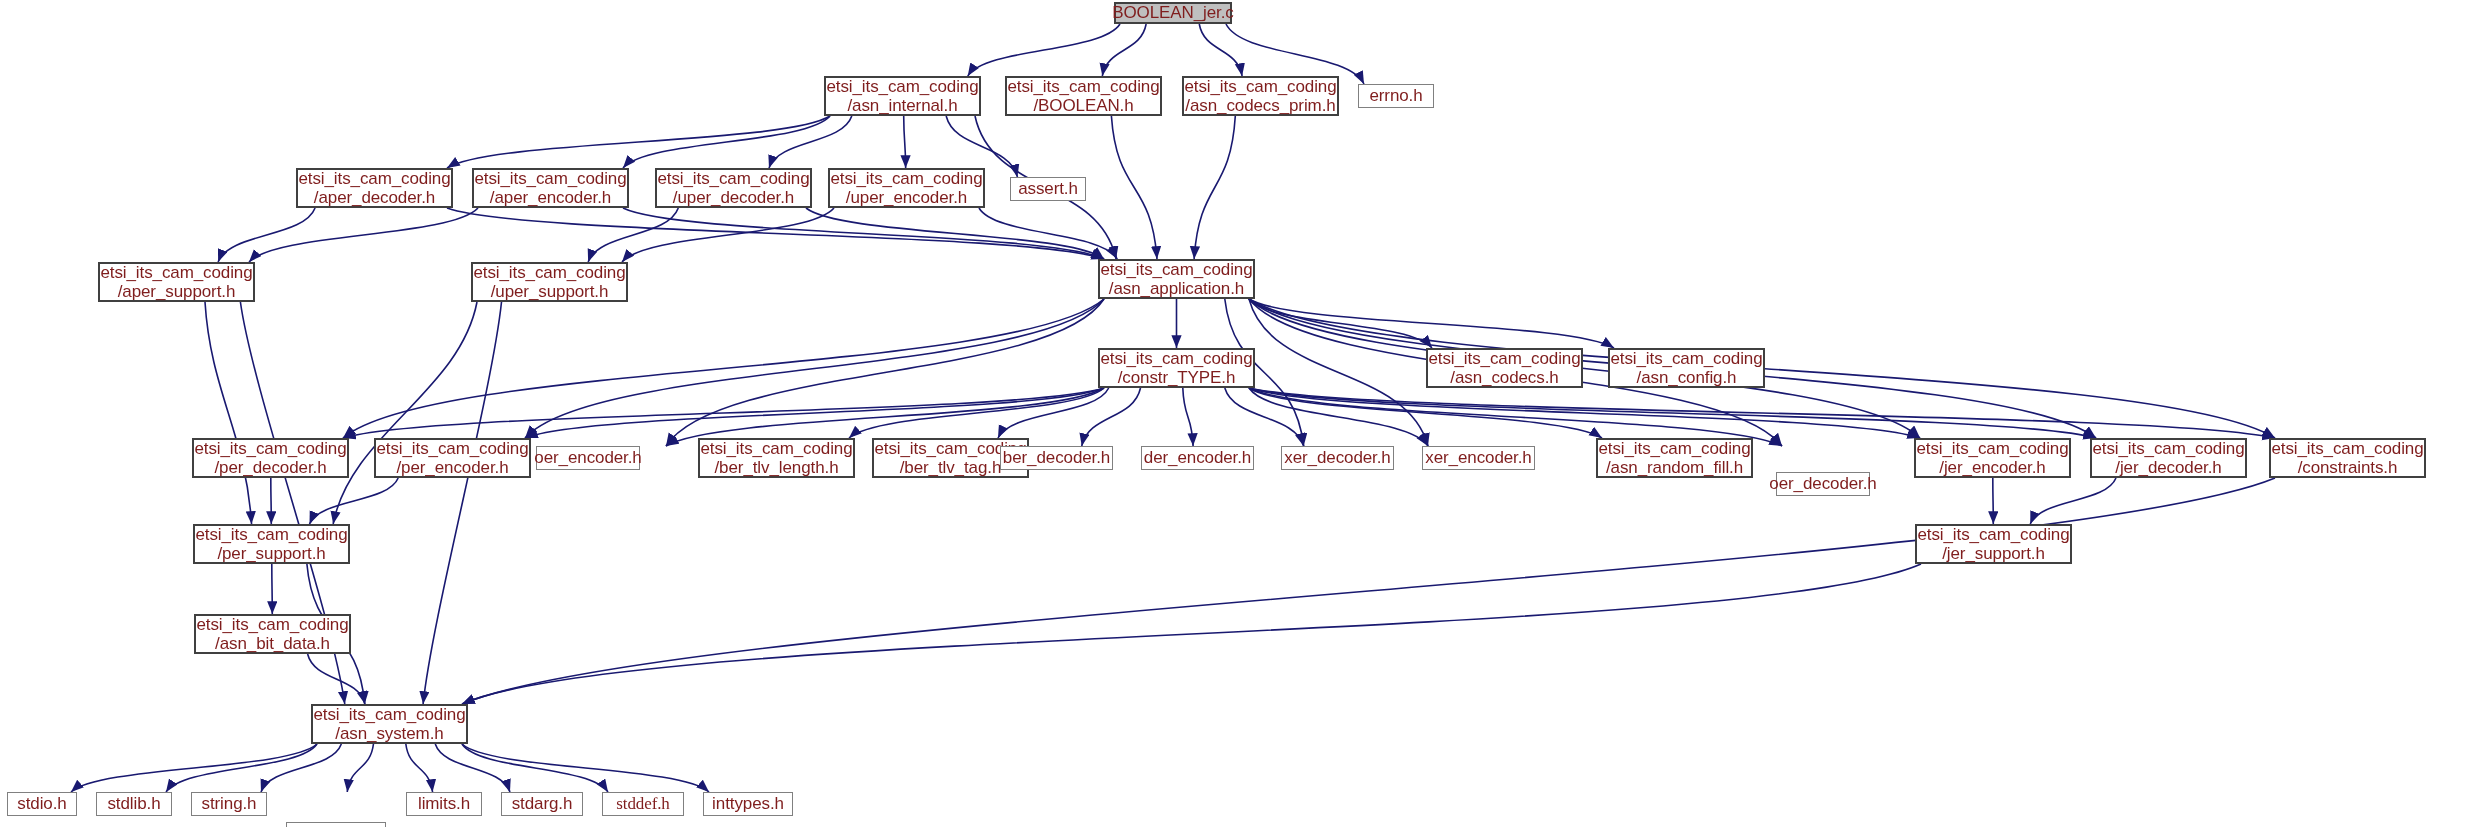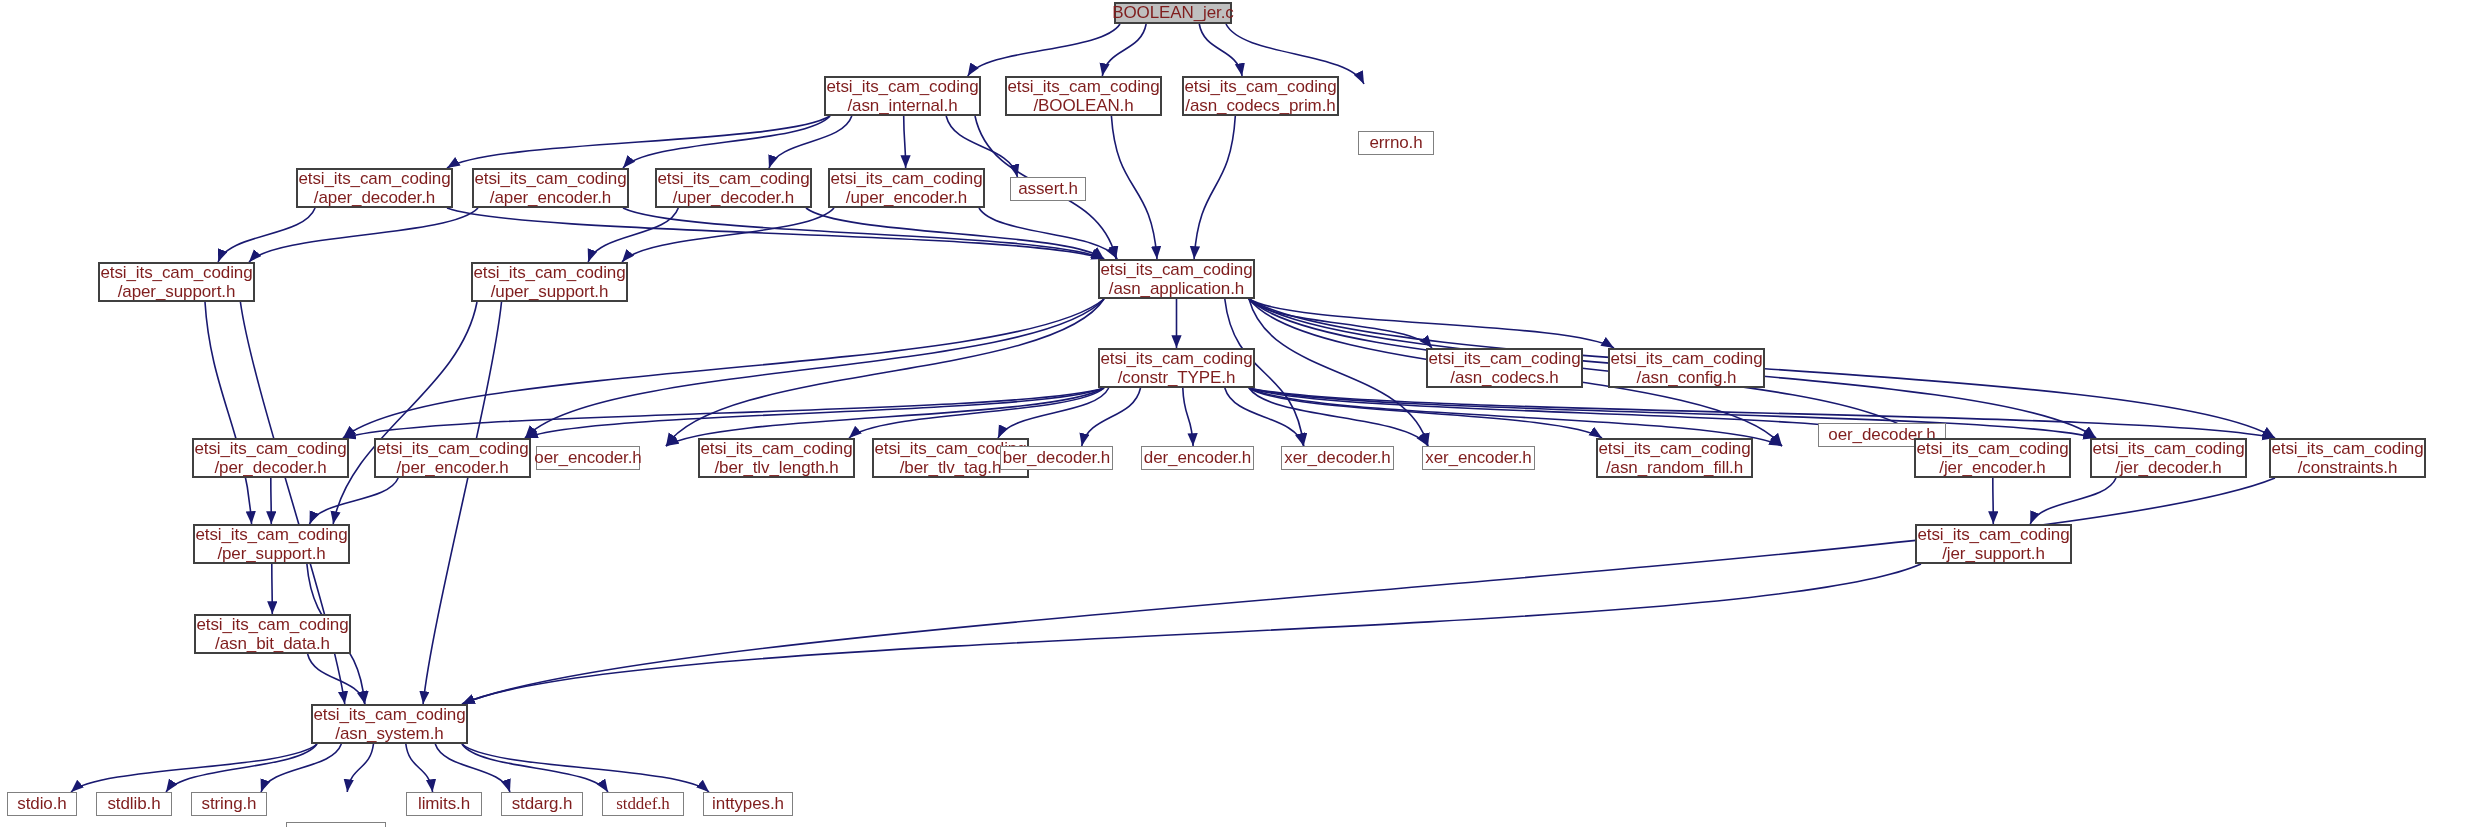--- a/index.html
+++ b/index.html
@@ -130,21 +130,21 @@
       </g>
   </svg>
   <div id="node-layer">
       <div class="node root" style="left: 1114px; top: 2px; width: 118px; height: 22px;">BOOLEAN_jer.c</div>
       <div class="node dark" style="left: 824px; top: 76px; width: 157px; height: 40px;">etsi_its_cam_coding
 /asn_internal.h</div>
       <div class="node dark" style="left: 1005px; top: 76px; width: 157px; height: 40px;">etsi_its_cam_coding
 /BOOLEAN.h</div>
       <div class="node dark" style="left: 1182px; top: 76px; width: 157px; height: 40px;">etsi_its_cam_coding
 /asn_codecs_prim.h</div>
-      <div class="node light" style="left: 1358px; top: 84px; width: 76px; height: 24px; margin-top: 47px;">errno.h</div>
+      <div class="node light" style="left: 1358px; top: 84px; width: 76px; height: 24px;">errno.h</div>
       <div class="node dark" style="left: 296px; top: 168px; width: 157px; height: 40px;">etsi_its_cam_coding
 /aper_decoder.h</div>
       <div class="node dark" style="left: 472px; top: 168px; width: 157px; height: 40px;">etsi_its_cam_coding
 /aper_encoder.h</div>
       <div class="node dark" style="left: 655px; top: 168px; width: 157px; height: 40px;">etsi_its_cam_coding
 /uper_decoder.h</div>
       <div class="node dark" style="left: 828px; top: 168px; width: 157px; height: 40px;">etsi_its_cam_coding
 /uper_encoder.h</div>
       <div class="node light" style="left: 1010px; top: 177px; width: 76px; height: 24px;">assert.h</div>
       <div class="node dark" style="left: 98px; top: 262px; width: 157px; height: 40px;">etsi_its_cam_coding
@@ -167,21 +167,21 @@
       <div class="node dark" style="left: 698px; top: 438px; width: 157px; height: 40px;">etsi_its_cam_coding
 /ber_tlv_length.h</div>
       <div class="node dark" style="left: 872px; top: 438px; width: 157px; height: 40px;">etsi_its_cam_coding
 /ber_tlv_tag.h</div>
       <div class="node light" style="left: 1000px; top: 446px; width: 113px; height: 24px;">ber_decoder.h</div>
       <div class="node light" style="left: 1141px; top: 446px; width: 113px; height: 24px;">der_encoder.h</div>
       <div class="node light" style="left: 1281px; top: 446px; width: 113px; height: 24px;">xer_decoder.h</div>
       <div class="node light" style="left: 1422px; top: 446px; width: 113px; height: 24px;">xer_encoder.h</div>
       <div class="node dark" style="left: 1596px; top: 438px; width: 157px; height: 40px;">etsi_its_cam_coding
 /asn_random_fill.h</div>
-      <div class="node light" style="left: 1776px; top: 423px; width: 128px; height: 24px; margin-left: 42px;">oer_decoder.h</div>
+      <div class="node light" style="left: 1776px; top: 472px; width: 94px; height: 24px;">oer_decoder.h</div>
       <div class="node dark" style="left: 1914px; top: 438px; width: 157px; height: 40px;">etsi_its_cam_coding
 /jer_encoder.h</div>
       <div class="node dark" style="left: 2090px; top: 438px; width: 157px; height: 40px;">etsi_its_cam_coding
 /jer_decoder.h</div>
       <div class="node dark" style="left: 2269px; top: 438px; width: 157px; height: 40px;">etsi_its_cam_coding
 /constraints.h</div>
       <div class="node dark" style="left: 193px; top: 524px; width: 157px; height: 40px;">etsi_its_cam_coding
 /per_support.h</div>
       <div class="node dark" style="left: 1915px; top: 524px; width: 157px; height: 40px;">etsi_its_cam_coding
 /jer_support.h</div>

